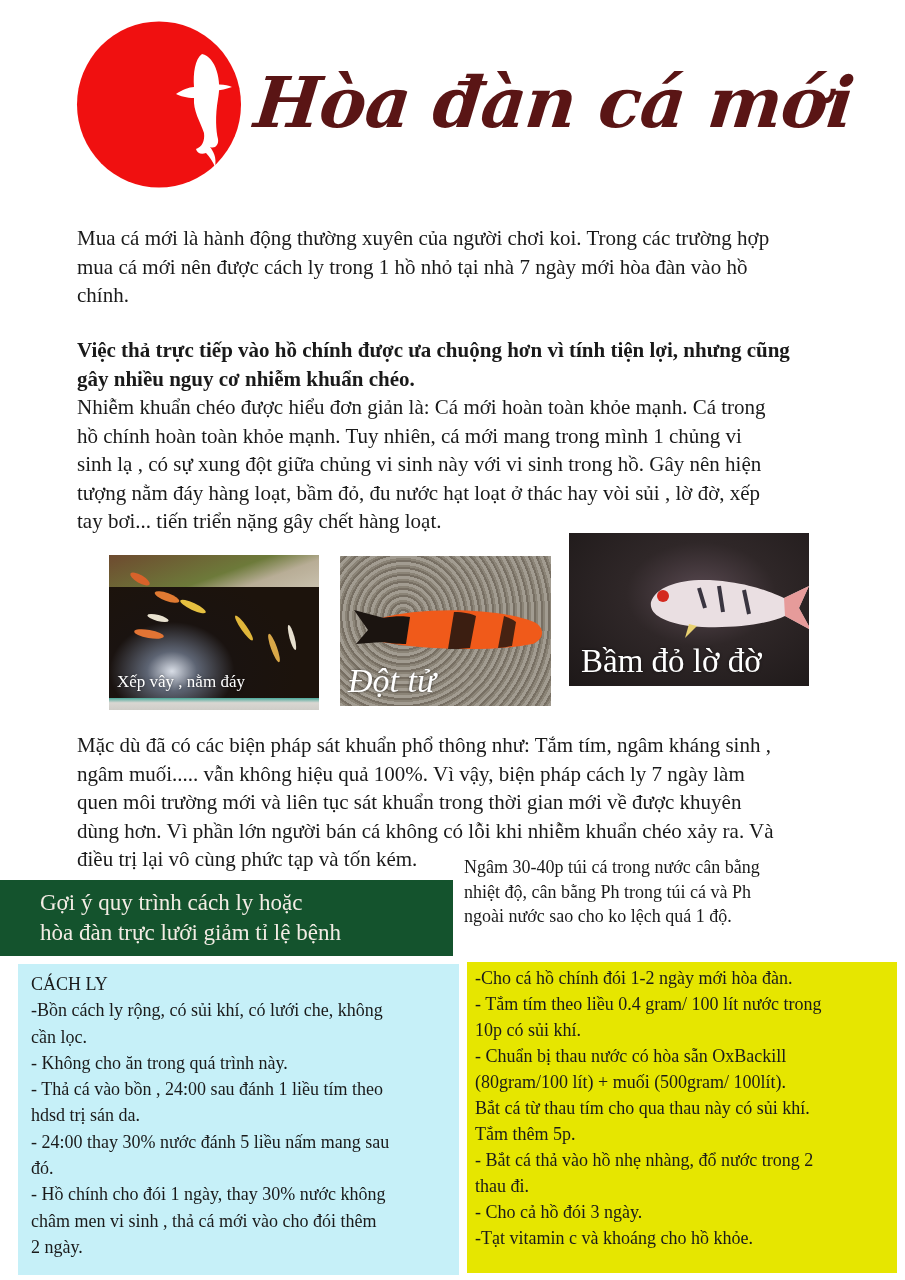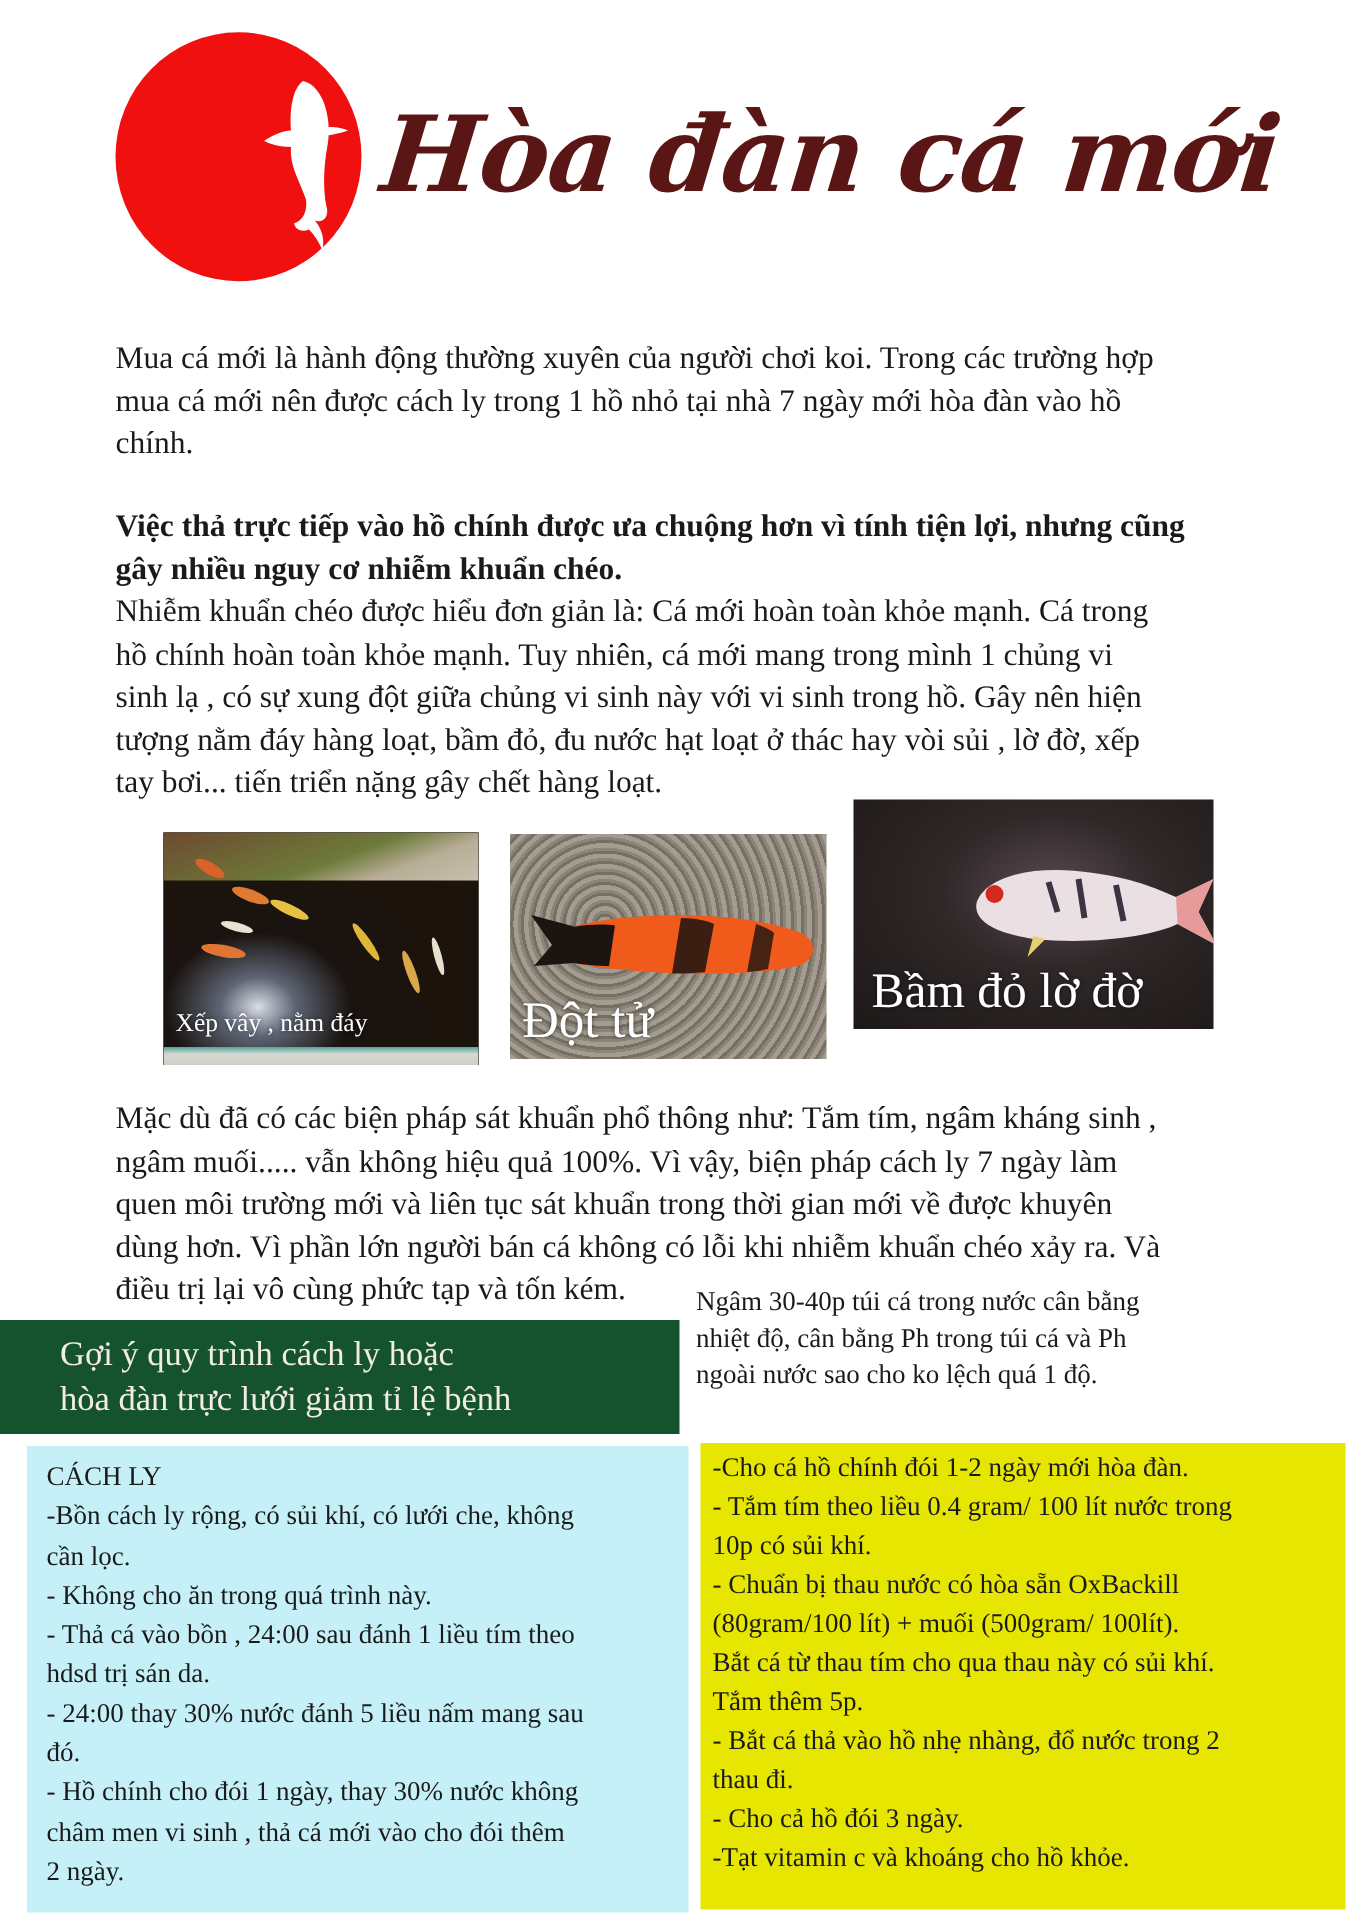--- a/index.html
+++ b/index.html
@@ -26,21 +26,21 @@
          background: radial-gradient(ellipse at 30% 75%, #d8dde6 0%, #5d6473 12%, #1a1310 30%, #1c130c 60%),
                      #1e150e; }
   .ph1 .border-top { position:absolute; left:0; top:0; width:100%; height:32px;
           background: linear-gradient(160deg, #6e4a2f 0%, #6d7a3a 55%, #b8ad96 75%, #c8c0ad 100%); }
   .ph1 .border-bot { position:absolute; left:0; bottom:0; width:100%; height:12px;
           background: linear-gradient(180deg,#4aa89a 0%,#d9d7d2 40%,#cfcdc8 100%); }
   .ph1 .cap { font-size: 17px; bottom: 18px; }
   .fishdot { position:absolute; border-radius: 50%; }
 
   .ph2 { left: 340px; top: 556px; width: 211px; height: 150px;
-         background: repeating-radial-gradient(circle at 30% 40%, #8b8477 0 2px, #a29c91 2px 5px, #776f63 5px 7px); }
+         background: repeating-radial-gradient(circle at 30% 40%, #8b8477 0 2px, #a29c91 2px 5px, #776f63 5px 7px); font-style: italic; }
   .ph2 .deadfish { position:absolute; left: 14px; top: 48px; width: 190px; height: 50px; }
   .ph2 .cap { font-size: 34px; bottom: 6px; }
 
   .ph3 { left: 569px; top: 533px; width: 240px; height: 153px;
          background: radial-gradient(ellipse at 55% 40%, #5a4a52 0%, #2f2728 40%, #1d1818 100%); }
   .ph3 .cap { font-size: 33px; bottom: 6px; left: 12px; }
 
   .banner { position: absolute; left: 0; top: 880px; width: 453px; height: 76px; background: #14532d;
             color: #f3ece4; font-size: 23px; line-height: 30px; box-sizing: border-box; padding: 8px 0 0 40px; }
   .banner div { white-space: nowrap; }

